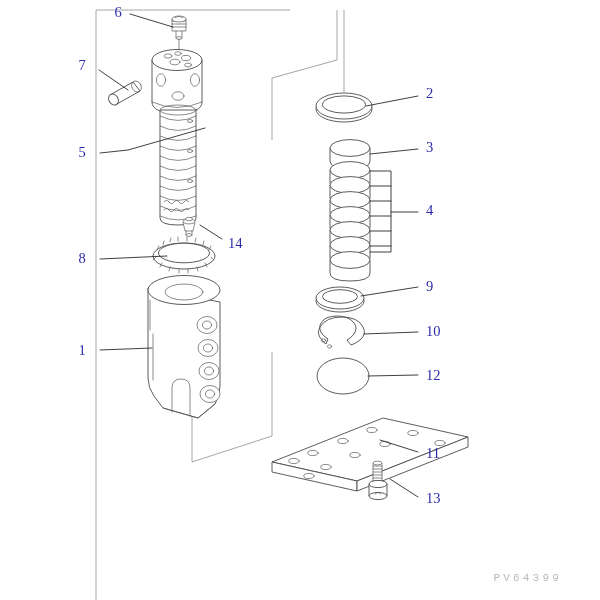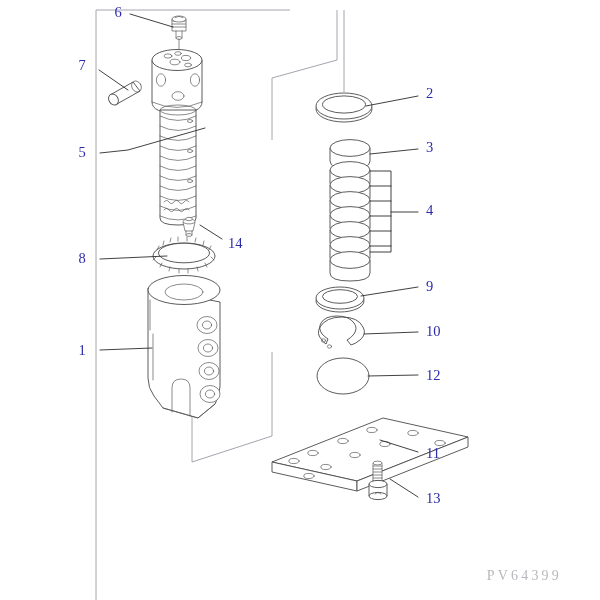--- a/index.html
+++ b/index.html
@@ -59,22 +59,22 @@
   .callout-text {
     font-family: "Liberation Serif", serif;
     font-size: 14.5px;
     fill: #2b2baa;
     font-weight: 400;
   }
   .watermark {
     position: absolute;
     right: 38px;
     bottom: 16px;
-    font-family: Liberation Serif, serif;
-    font-size: 14px;
+    font-family: Liberation Mono, monospace;
+    font-size: 11px;
     letter-spacing: 3.2px;
     color: #b8b8bd;
     user-select: none;
     text-align: right;
   }
 </style>
 </head>
 <body>
 
 <div id="sheet">

